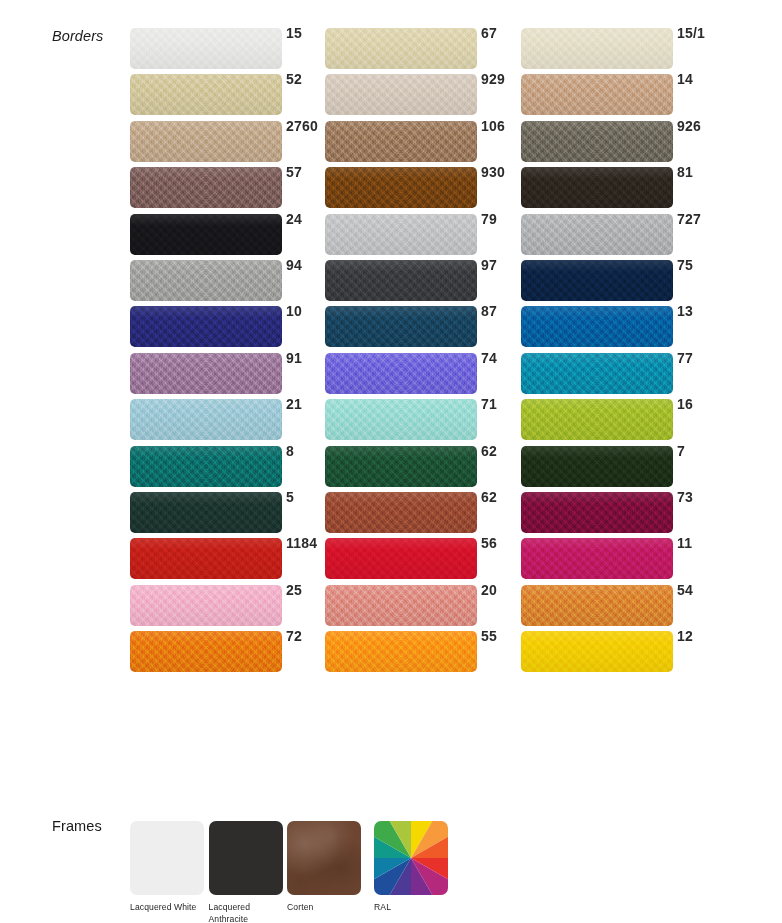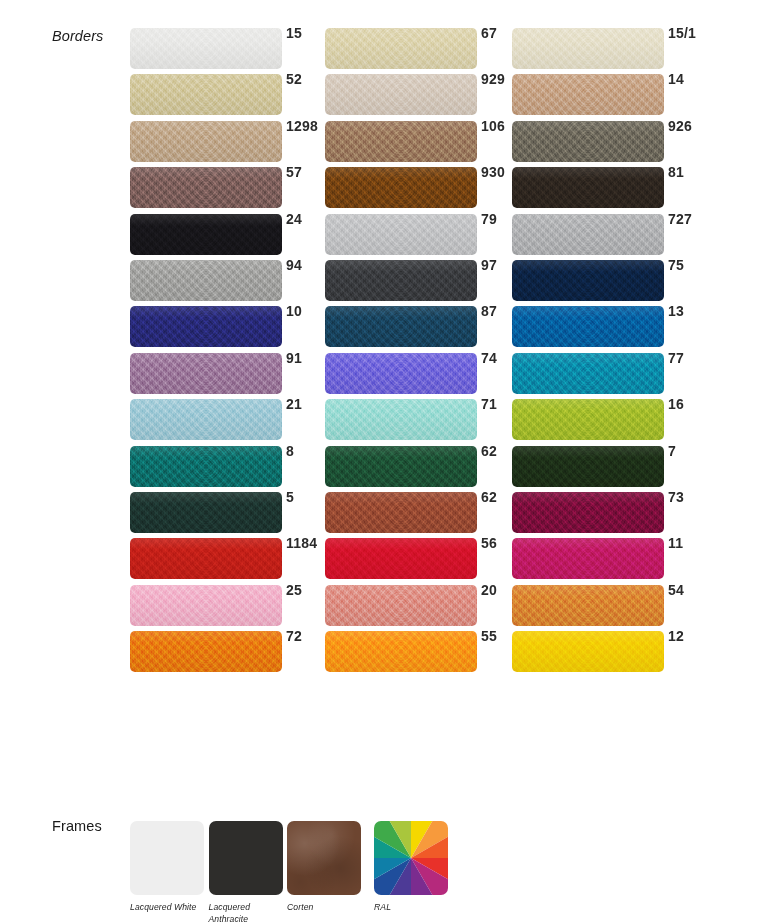--- a/index.html
+++ b/index.html
@@ -36,21 +36,21 @@
     top: 28px;
     width: 600px;
   }
   .swatch-col {
     position: absolute;
     top: 0;
     width: 155px;
   }
   .swatch-col.col-0 { left: 0px; }
   .swatch-col.col-1 { left: 195px; }
-  .swatch-col.col-2 { left: 382px; }
+  .swatch-col.col-2 { left: 391px; }
 
   .swatch-row {
     position: relative;
     height: 46.4px;
   }
   .swatch {
     position: absolute;
     left: 0;
     top: 0;
     width: 152px;
@@ -102,21 +102,20 @@
   
   #frames-row {
     position: absolute;
     left: 130px;
     top: 821px;
   }
   .frame-item {
     position: absolute;
     top: 0;
     width: 76px;
-    font-style: italic;
   }
   .frame-swatch {
     position: relative;
     width: 74px;
     height: 74px;
     border-radius: 7px;
     overflow: hidden;
   }
   .frame-swatch .mottle {
     position: absolute;
@@ -160,21 +159,21 @@
             <div class="tex"></div>
             <div class="shade"></div>
           </div>
           <div class="swatch-label">52</div>
         </div>
         <div class="swatch-row">
           <div class="swatch" title="1481" style="background: rgb(194, 169, 140);">
             <div class="tex"></div>
             <div class="shade"></div>
           </div>
-          <div class="swatch-label">1298</div>
+          <div class="swatch-label">2760</div>
         </div>
         <div class="swatch-row">
           <div class="swatch" title="57" style="background: rgb(125, 95, 91);">
             <div class="tex"></div>
             <div class="shade"></div>
           </div>
           <div class="swatch-label">57</div>
         </div>
         <div class="swatch-row">
           <div class="swatch" title="24" style="background: rgb(23, 22, 26);">

